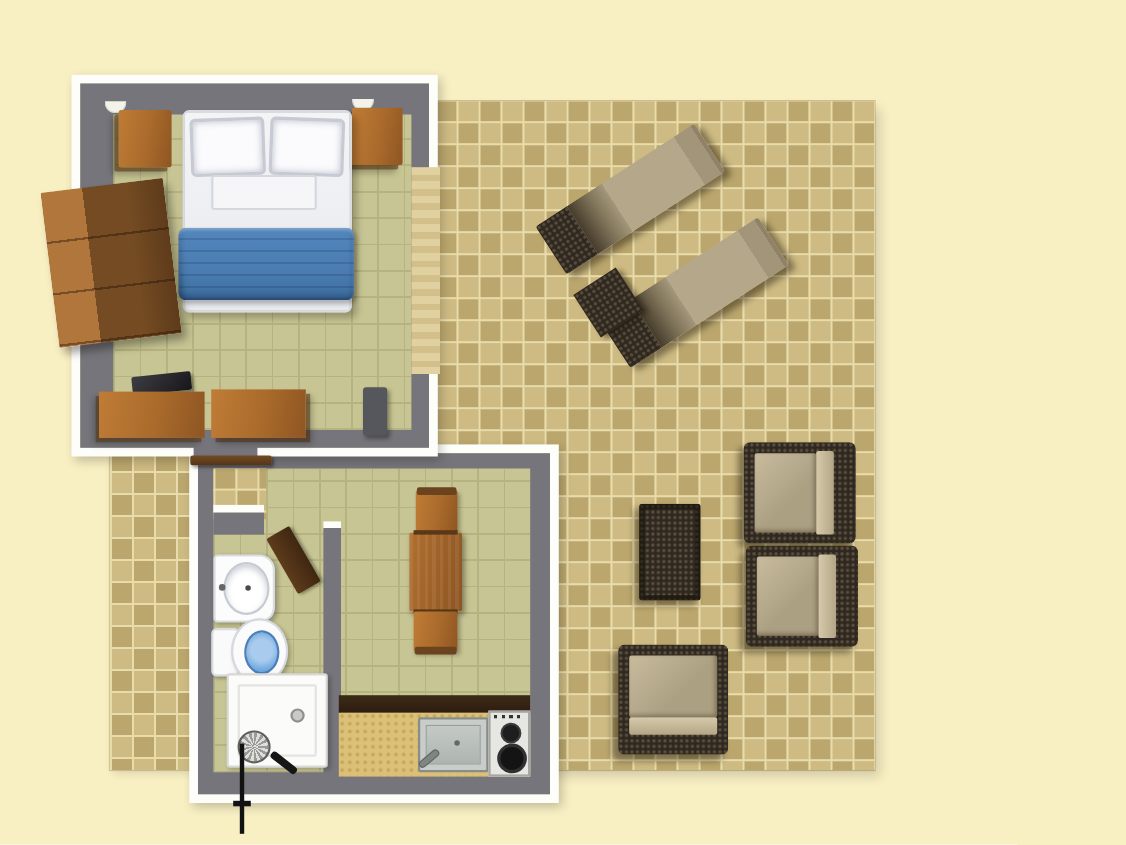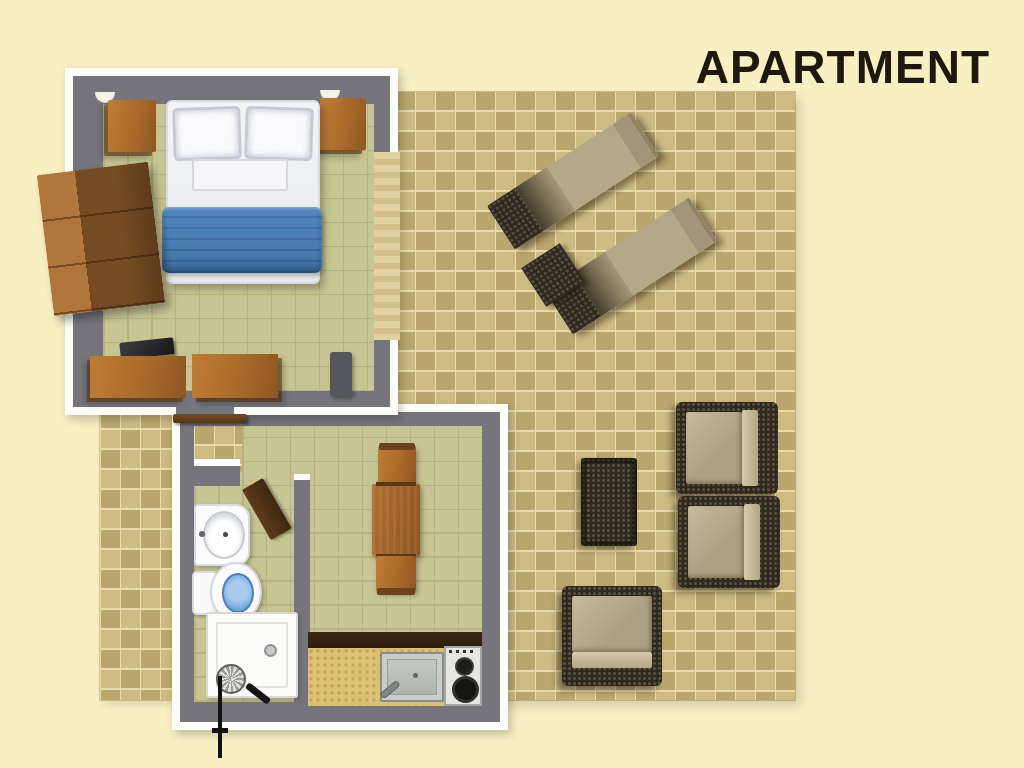--- a/index.html
+++ b/index.html
@@ -270,14 +270,13 @@
       <span class="blanket"></span>
     </div>
     <div class="abs wardrobe"></div>
     <div class="abs tv"></div>
     <div class="abs desk wood"></div>
     <div class="abs bench wood"></div>
     <div class="abs chair-s"></div>
     <div class="abs doorbar"></div>
   </div>
 
-  <div class="title">APARTMENT</div>
 </div>
 
 </body></html>

